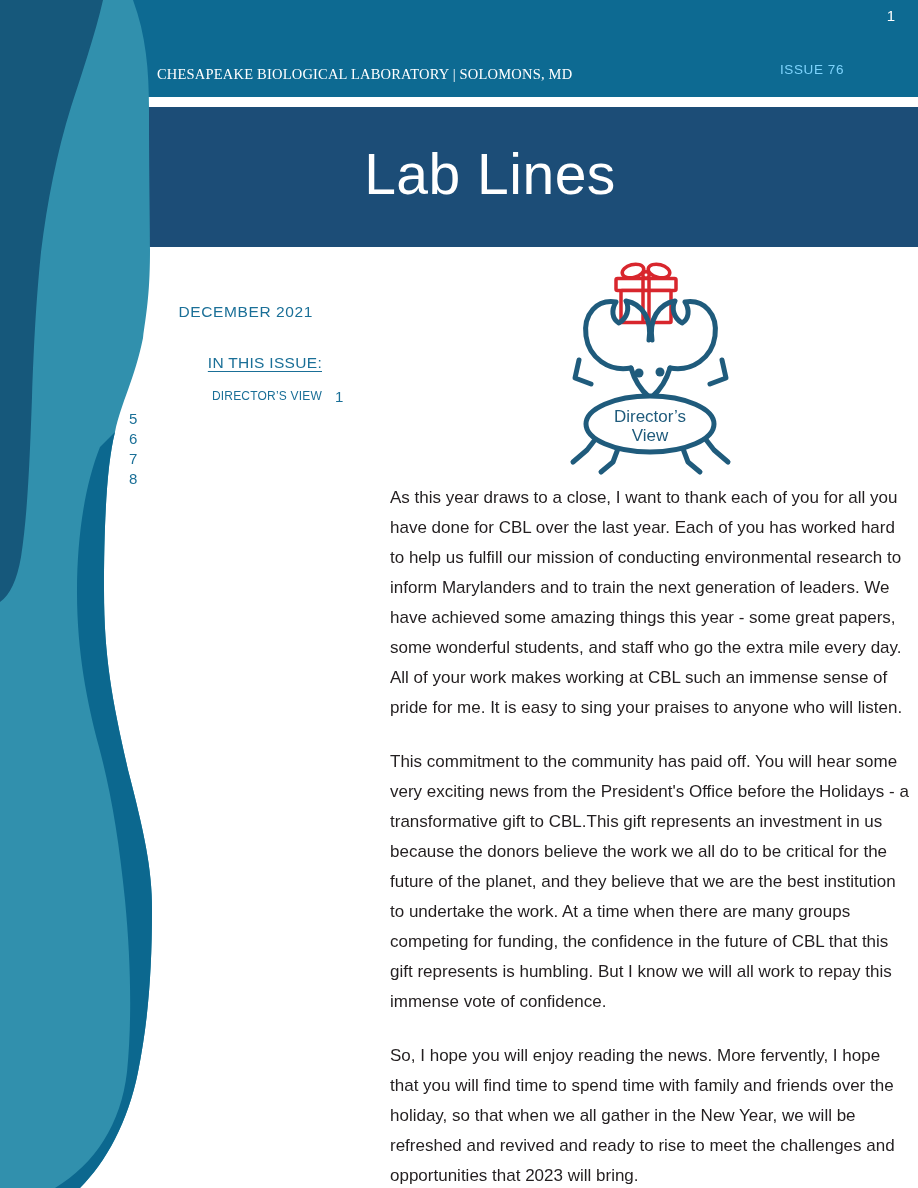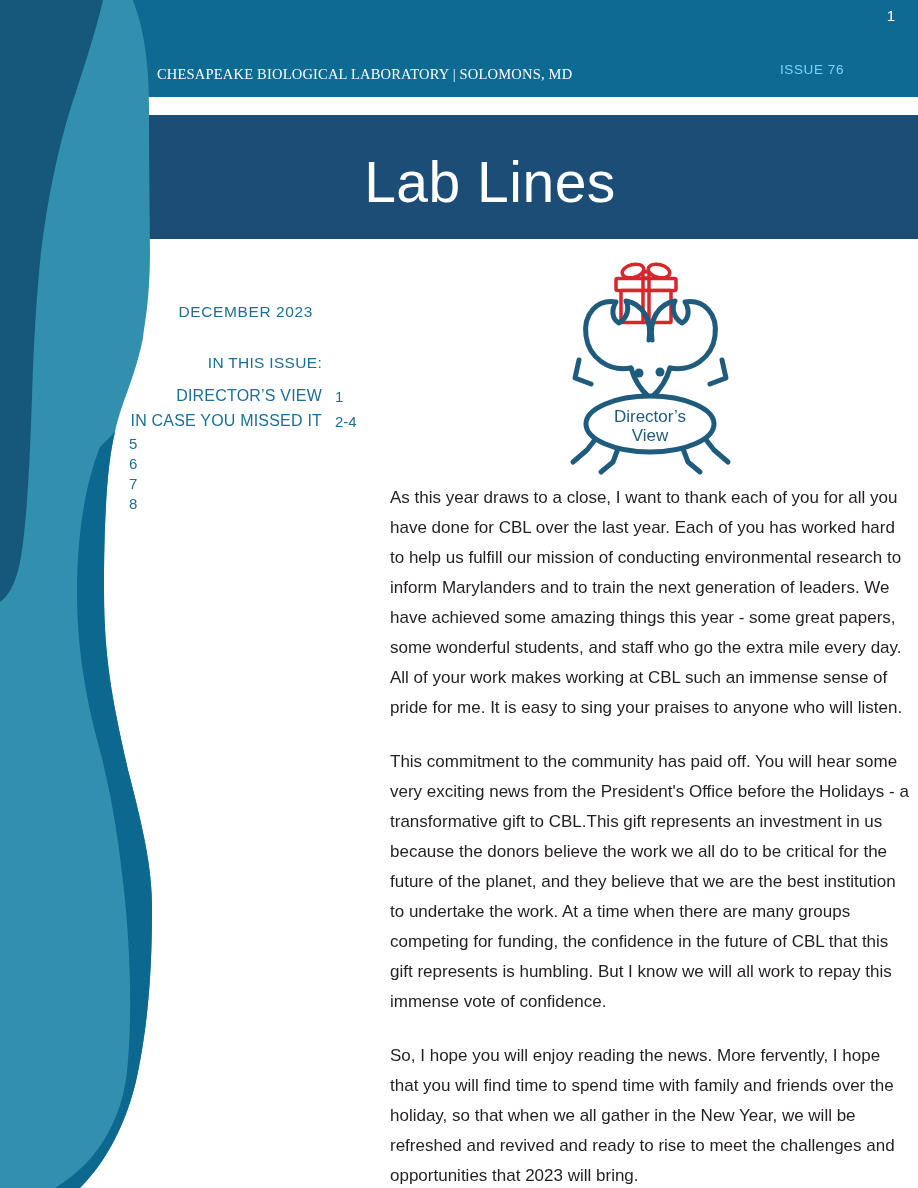--- a/index.html
+++ b/index.html
@@ -11,36 +11,36 @@
   .page{
     position:relative; width:918px; height:1188px; margin:0 auto;
     background:var(--paper); overflow:hidden;
     font-family:"Liberation Sans", sans-serif;
   }
   
   .header-band{position:absolute;top:0;left:0;width:918px;height:97px;background:var(--teal);z-index:1;}
   .page-number{position:absolute;top:7px;right:23px;color:#fff;font-size:15px;}
   .org-line{position:absolute;top:66px;left:157px;color:#fff;font-size:14.5px;letter-spacing:.2px;white-space:nowrap;font-family:Liberation Serif, serif;}
   .issue-line{position:absolute;top:62px;left:732px;color:#7dd3fc;font-size:13.5px;letter-spacing:.6px;margin-left:48px;}
-  .masthead{position:absolute;top:107px;left:0;width:918px;height:124px;background:var(--navy);z-index:1;margin-top:8px;}
+  .masthead{position:absolute;top:107px;left:0;width:918px;height:140px;background:var(--navy);z-index:1;}
   .masthead .title{
     display:block;width:100%;height:136px;line-height:134px;text-align:center;
     padding-left:62px;box-sizing:border-box;color:#fff;font-size:57px;font-weight:300;letter-spacing:.5px;
   }
   
   .deco{position:absolute;top:0;left:0;width:250px;height:1188px;z-index:2;pointer-events:none;}
   .deco .base{fill:var(--light-teal);}
   .deco .wedge{fill:var(--dark-teal);}
   .deco .band{fill:var(--band-teal);}
   
   .sidebar{position:absolute;left:116px;top:303px;width:254px;z-index:3;color:var(--accent-text);}
   .toc-date{text-align:right;width:206px;padding-right:9px;box-sizing:border-box;font-size:15.5px;letter-spacing:.6px;}
-  .toc-heading{text-align:right;width:206px;box-sizing:border-box;margin-top:33px;margin-bottom:13px;font-size:15.5px;letter-spacing:.3px;text-underline-offset:3px;}
+  .toc-heading{text-align:right;width:206px;box-sizing:border-box;margin-top:33px;margin-bottom:13px;font-size:15.5px;letter-spacing:.3px;text-decoration:underline;text-underline-offset:3px;}
   .toc-row{display:flex;align-items:center;margin-bottom:3px;}
-  .toc-label{flex:0 0 206px;text-align:right;font-size:16px;line-height:22px;letter-spacing:.2px;}
+  .toc-label{flex:0 0 206px;text-align:right;font-size:12px;line-height:22px;letter-spacing:.2px;}
   .toc-page{flex:0 0 40px;padding-left:13px;font-size:15px;}
   
   .badge{position:absolute;left:563px;top:256px;width:175px;height:222px;z-index:3;}
   .badge .gift{stroke:var(--gift-red);fill:#fff;stroke-width:3.5;}
   .badge .crab-line{stroke:var(--crab);fill:none;stroke-width:5;stroke-linecap:round;stroke-linejoin:round;}
   .badge .crab-body{stroke:var(--crab);fill:#fff;stroke-width:5;}
   .badge .eye{fill:var(--crab);stroke:none;}
   .badge text{fill:var(--crab);font-family:"Liberation Sans",sans-serif;font-size:17px;font-weight:500;text-anchor:middle;}
   .article{position:absolute;left:390px;top:483px;width:520px;z-index:3;color:var(--body-text);}
   .article p{margin:0 0 24px 0;font-size:17px;line-height:30px;}
@@ -71,30 +71,26 @@
          C17,580 10,595 0,602 Z"></path>
     <path class="band" d="M115,432 C107,463 104,520 104,590 C104,660 113,703 128,770
          C144,832 152,868 152,910 C152,972 148,1022 138,1072
          C128,1122 106,1162 80,1188 L55,1188
          C95,1164 121,1124 127,1072 C132,1022 131,962 125,900
          C119,840 111,792 99,747 C87,702 77,652 77,592
          C77,532 86,482 100,447 Z"></path>
   </svg>
 
   <div class="sidebar">
-    <div class="toc-date">DECEMBER 2023</div>
+    <div class="toc-date">DECEMBER 2021</div>
     <div class="toc-heading">IN THIS ISSUE:</div>
 
     <div class="toc-row">
       <div class="toc-label">DIRECTOR’S VIEW</div>
       <div class="toc-page">1</div>
-    </div>
-    <div class="toc-row">
-      <div class="toc-label">IN CASE YOU MISSED IT</div>
-      <div class="toc-page">2-4</div>
     </div>
     <div class="toc-row">
       <div class="toc-page">5</div>
     </div>
     <div class="toc-row">
       <div class="toc-page">6</div>
     </div>
     <div class="toc-row">
       <div class="toc-page">7</div>
     </div>

